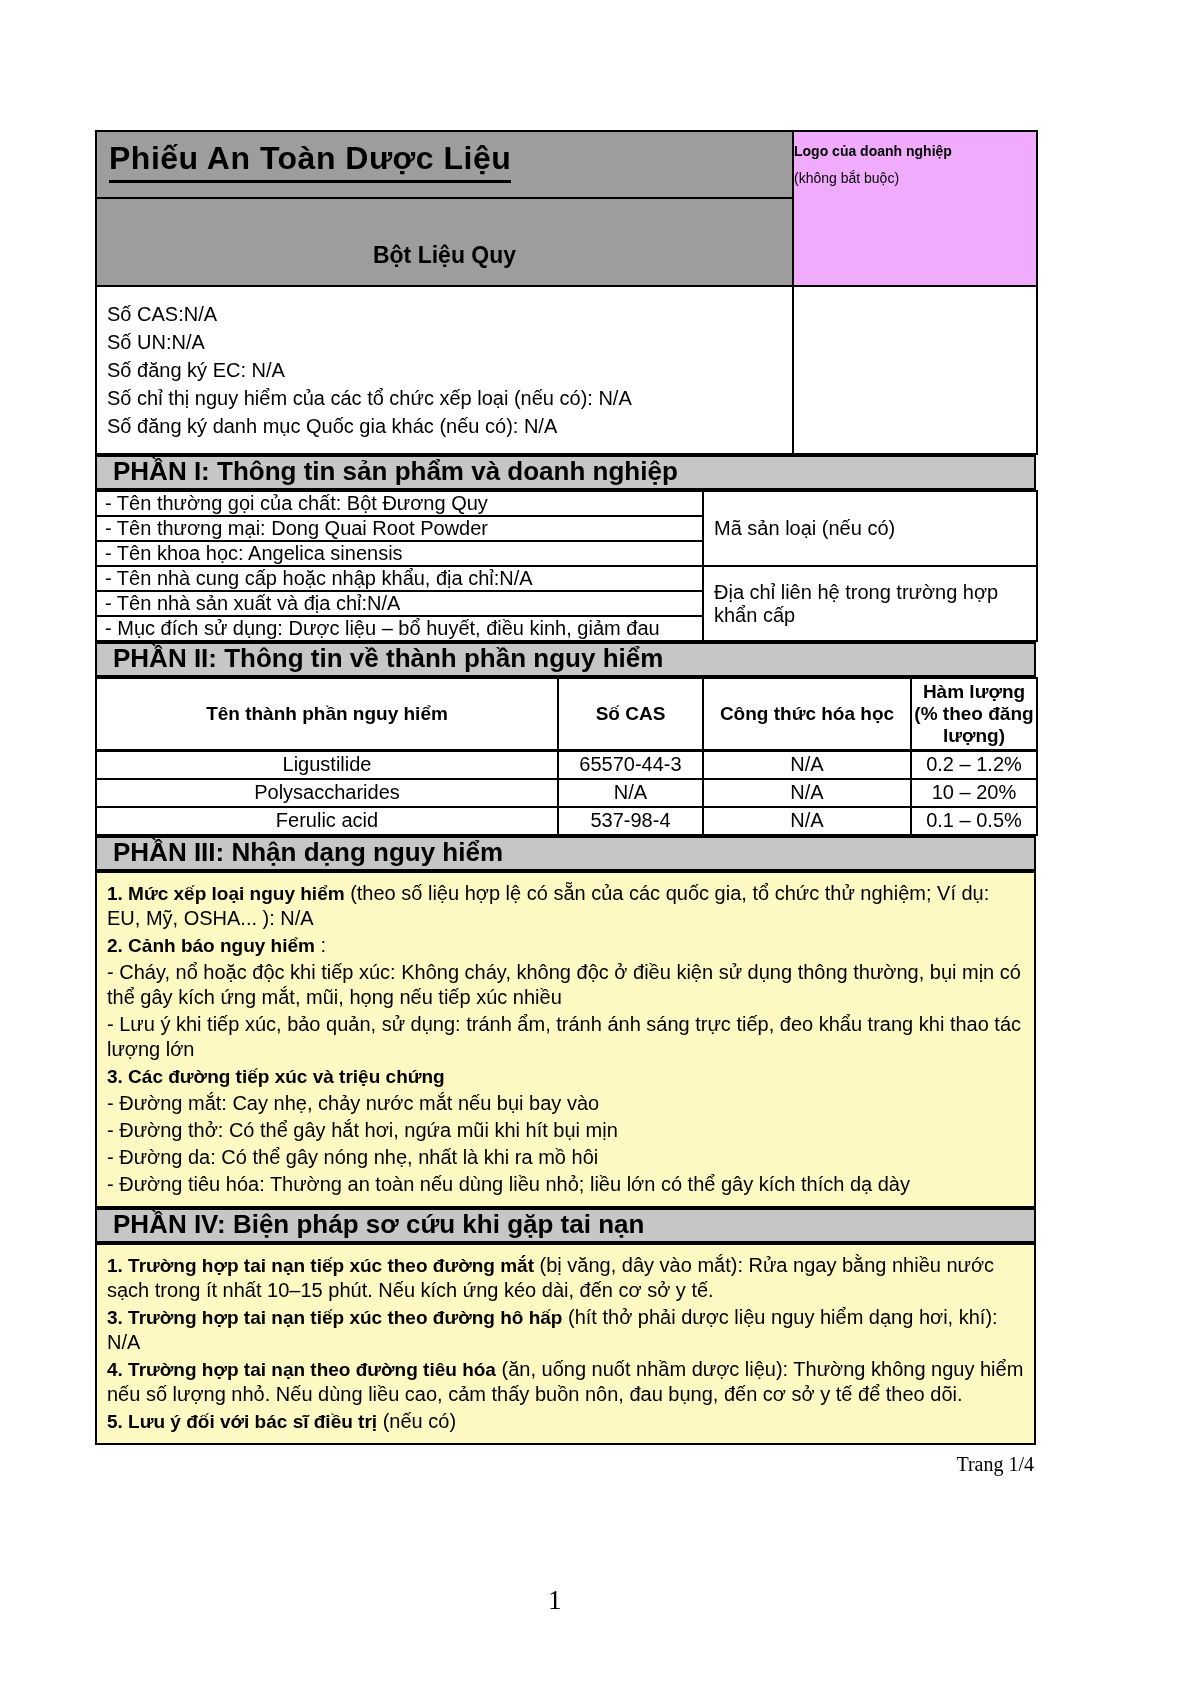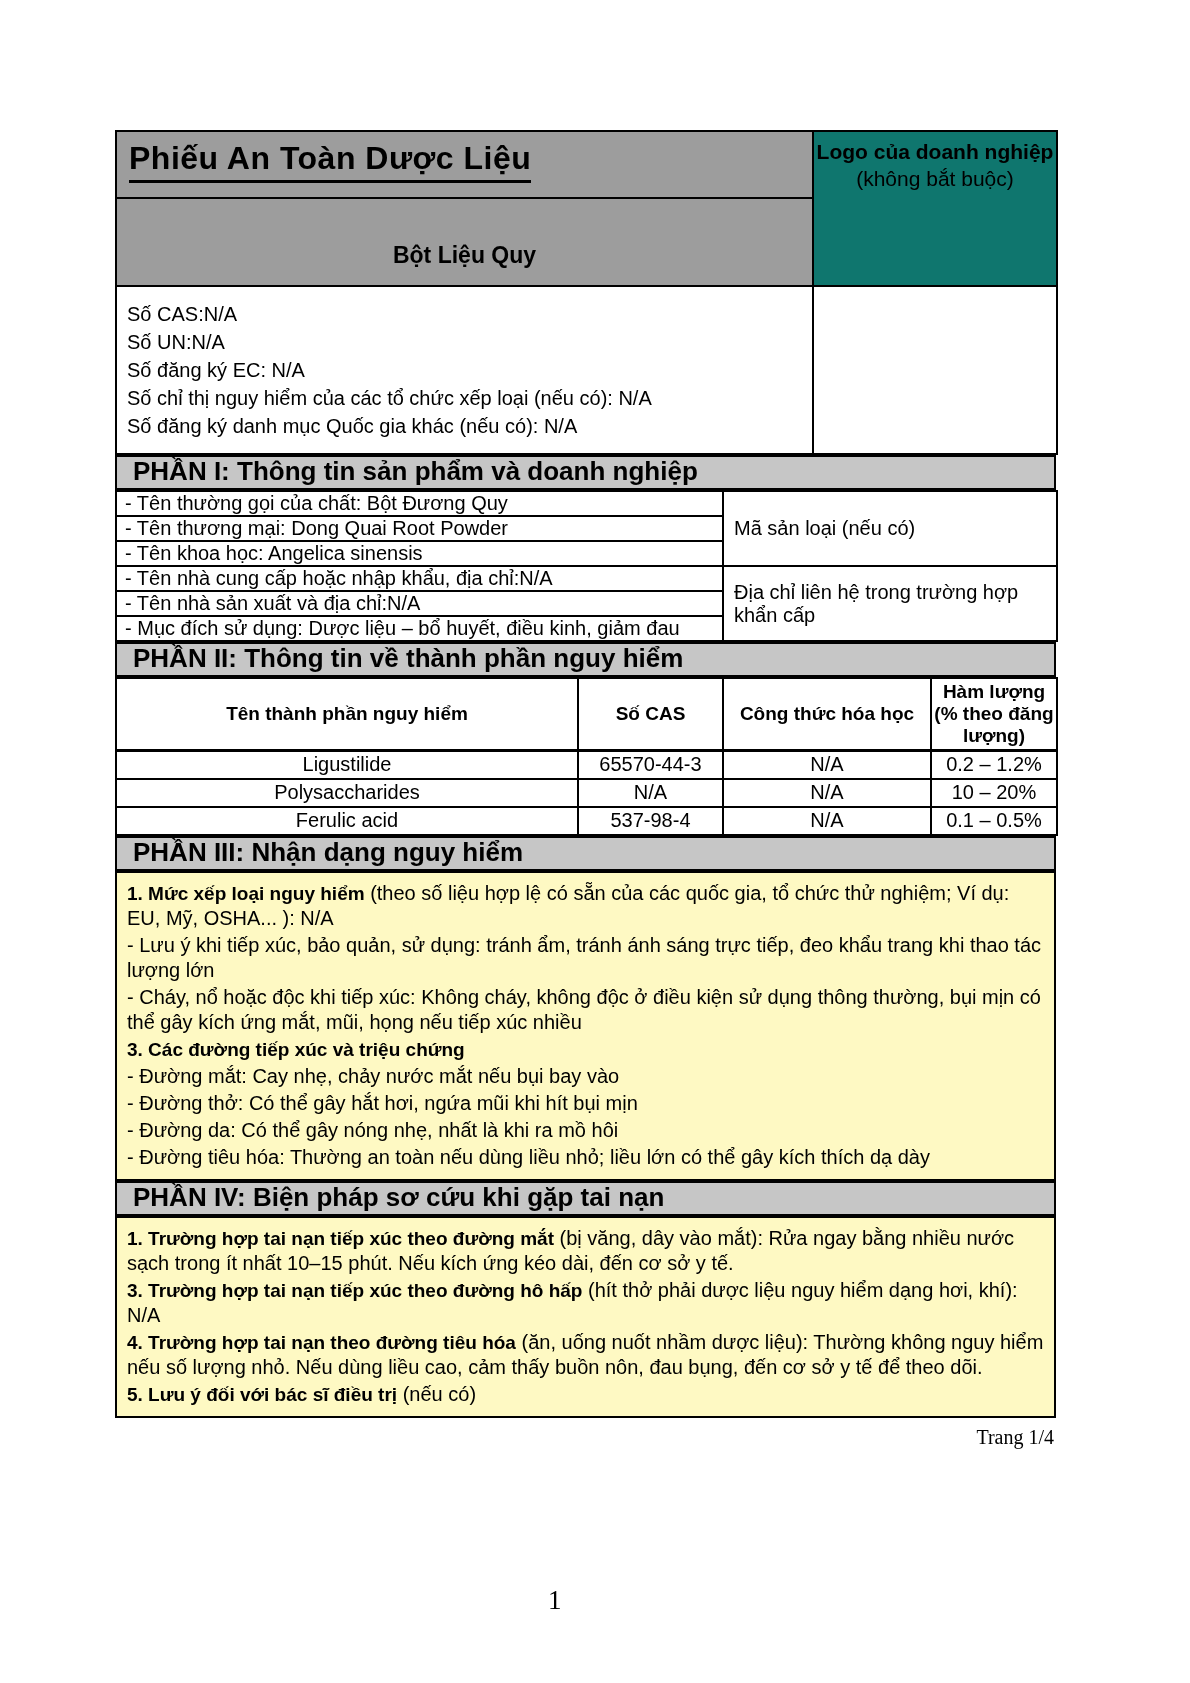--- a/index.html
+++ b/index.html
@@ -5,32 +5,32 @@
   * { box-sizing: border-box; margin: 0; padding: 0; }
   html,body { background:#ffffff; }
   .page {
     position: relative;
     width: 1190px; height: 1683px;
     background: #ffffff;
     font-family: "Liberation Sans", sans-serif;
     color: #000;
     overflow: hidden;
   }
-  .content { position: absolute; left: 95px; top: 130px; width: 941px; margin-left: 20px; }
+  .content { position: absolute; left: 95px; top: 130px; width: 941px; }
 
   table { border-collapse: collapse; width: 100%; table-layout: fixed; }
   td, th { border: 2px solid #000; }
 
   
   .cell-title { background: #9d9d9d; vertical-align: top; padding: 8px 12px 12px; height: 67px; }
   .doc-title {
     display: inline-block; font-size: 32px; font-weight: bold;
     border-bottom: 3px solid #000; padding-bottom: 3px; letter-spacing: 0.5px;
   }
-  .cell-logo { background: #0f766e; vertical-align: top; text-align: center; padding-top: 6px; font-size: 21px; line-height: 27px; }
+  .cell-logo { background: #f0abfc; vertical-align: top; padding-top: 6px; font-size: 14px; line-height: 27px; }
   .logo-line1 { font-weight: bold; }
   .cell-product { background: #9d9d9d; height: 88px; text-align: center; vertical-align: bottom; padding-bottom: 16px; font-weight: bold; font-size: 23px; }
   .cell-info { height: 140px; vertical-align: top; padding: 13px 10px; font-size: 20px; line-height: 28px; background: #fff; }
 
   
   .bar {
     border: 2px solid #000;
     background: #c6c6c6;
     font-weight: bold; font-size: 26px; line-height: 29px;
     padding: 0 8px 2px 16px;
@@ -157,22 +157,23 @@
         <td>537-98-4</td>
         <td>N/A</td>
         <td>0.1 – 0.5%</td>
       </tr>
     </tbody>
       </table>
 
     <div class="bar">PHẦN III: Nhận dạng nguy hiểm</div>
     <div class="body-box">
       <p><b>1. Mức xếp loại nguy hiểm</b><span> (theo số liệu hợp lệ có sẵn của các quốc gia, tổ chức thử nghiệm; Ví dụ: EU, Mỹ, OSHA... ): N/A</span></p>
+      <p><b>2. Cảnh báo nguy hiểm</b><span> :</span></p>
+      <p><b></b><span>- Cháy, nổ hoặc độc khi tiếp xúc: Không cháy, không độc ở điều kiện sử dụng thông thường, bụi mịn có thể gây kích ứng mắt, mũi, họng nếu tiếp xúc nhiều</span></p>
       <p><b></b><span>- Lưu ý khi tiếp xúc, bảo quản, sử dụng: tránh ẩm, tránh ánh sáng trực tiếp, đeo khẩu trang khi thao tác lượng lớn</span></p>
-      <p><b></b><span>- Cháy, nổ hoặc độc khi tiếp xúc: Không cháy, không độc ở điều kiện sử dụng thông thường, bụi mịn có thể gây kích ứng mắt, mũi, họng nếu tiếp xúc nhiều</span></p>
       <p><b>3. Các đường tiếp xúc và triệu chứng</b><span></span></p>
       <p><b></b><span>- Đường mắt: Cay nhẹ, chảy nước mắt nếu bụi bay vào</span></p>
       <p><b></b><span>- Đường thở: Có thể gây hắt hơi, ngứa mũi khi hít bụi mịn</span></p>
       <p><b></b><span>- Đường da: Có thể gây nóng nhẹ, nhất là khi ra mồ hôi</span></p>
       <p><b></b><span>- Đường tiêu hóa: Thường an toàn nếu dùng liều nhỏ; liều lớn có thể gây kích thích dạ dày</span></p>
     </div>
 
     <div class="bar">PHẦN IV: Biện pháp sơ cứu khi gặp tai nạn</div>
     <div class="body-box">
       <p><b>1. Trường hợp tai nạn tiếp xúc theo đường mắt</b><span> (bị văng, dây vào mắt): Rửa ngay bằng nhiều nước sạch trong ít nhất 10–15 phút. Nếu kích ứng kéo dài, đến cơ sở y tế.</span></p>

